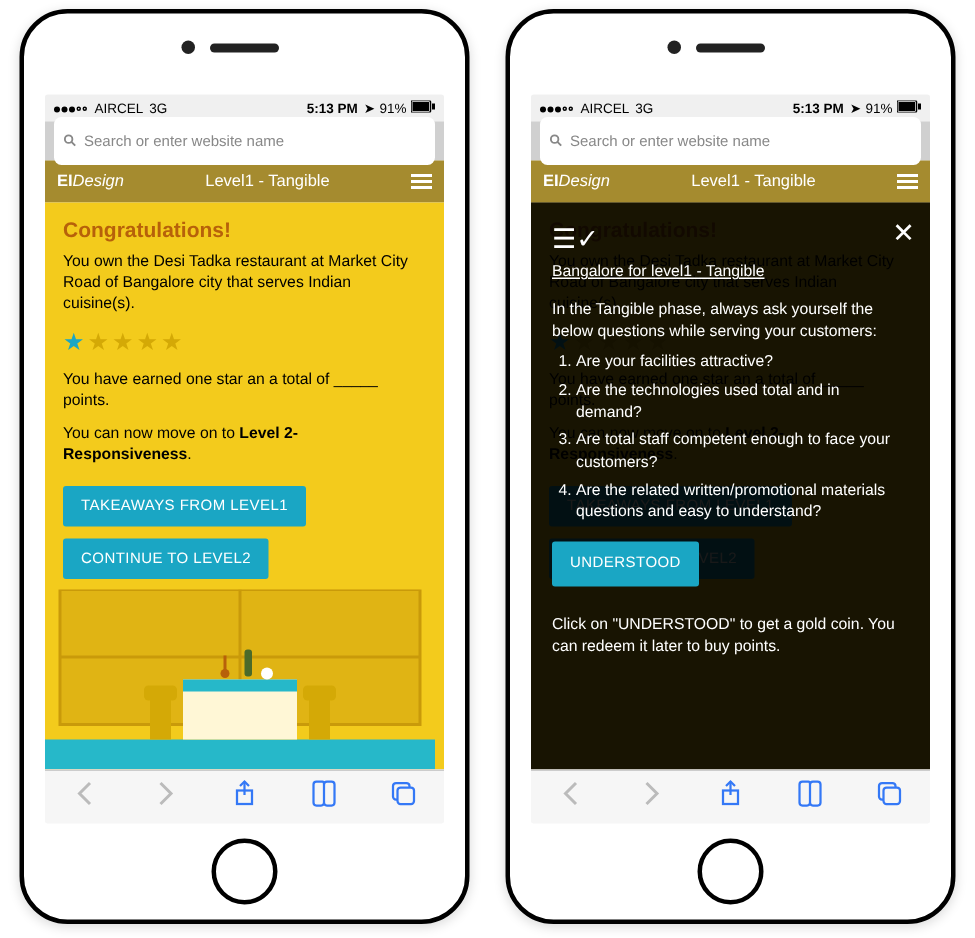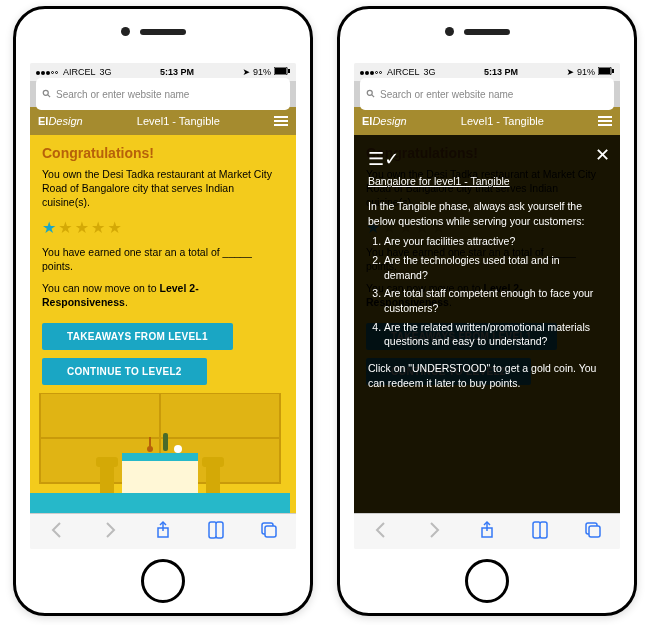--- a/index.html
+++ b/index.html
@@ -9,36 +9,36 @@
     width: 300px; height: 610px; border: 3px solid #000; border-radius: 32px;
     background: #fff; position: relative; box-shadow: 0 2px 8px rgba(0,0,0,0.15);
   }
   .speaker { position: absolute; top: 20px; left: 50%; transform: translateX(-50%); width: 46px; height: 6px; background: #222; border-radius: 3px; }
   .camera { position: absolute; top: 18px; left: 105px; width: 9px; height: 9px; background: #222; border-radius: 50%; }
   .home { position: absolute; bottom: 10px; left: 50%; transform: translateX(-50%); width: 44px; height: 44px; border: 3px solid #000; border-radius: 50%; background: #fff; }
   .screen { position: absolute; top: 54px; left: 14px; right: 14px; bottom: 64px; background: #f7f7f7; overflow: hidden; border-radius: 2px; }
   .statusbar { height: 18px; background: #f0f0f0; font-size: 9px; display: flex; align-items: center; padding: 0 6px; color: #000; gap: 4px; }
   .statusbar .dots span { display:inline-block; width:4px; height:4px; border-radius:50%; background:#000; margin-right:1px; vertical-align: middle; }
   .statusbar .dots span.empty { background:#fff; border:1px solid #000; width:3px; height:3px; }
-  .statusbar .center { flex:1; text-align:center; font-weight:600; }
+  .statusbar .center { flex:1; text-align:right; font-weight:600; }
   .statusbar .right { display:flex; align-items:center; gap:3px; }
   .searchrow { height: 26px; background: #d0d0d0; display:flex; align-items:center; padding: 0 6px; }
   .searchbox { flex:1; background: #fff; border-radius: 5px; height: 32px; display:flex; align-items:center; padding: 0 6px; font-size: 10px; color: #888; gap: 4px; }
   .appbar { height: 28px; background: #a58b2f; display:flex; align-items:center; color:#fff; padding: 0 8px; font-size: 11px; gap: 8px; }
   .appbar .logo { font-style: italic; font-weight:400; }
   .appbar .logo b { font-style: normal; font-weight: 700; }
   .appbar .title { flex:1; text-align:center; }
   .hamburger { display:flex; flex-direction:column; gap:2px; }
   .hamburger span { display:block; width:14px; height:2px; background:#fff; }
   .content { position: absolute; top: 72px; left:0; right:0; bottom: 36px; background: #f3cb1c; padding: 10px 12px; font-size: 10.5px; color: #000; overflow:hidden; }
   .content h2 { color: #b7610a; font-size: 14px; font-weight: 700; margin-bottom: 6px; }
   .content p { margin-bottom: 8px; line-height: 1.35; }
   .stars { color: #1aa6c4; font-size: 16px; letter-spacing: 2px; margin: 4px 0 8px; }
   .stars .off { color: #d4a906; }
-  .btn { display:inline-block; background:#1aa6c4; color:#fff; font-size:10px; font-weight:700; padding: 8px 25px; border-radius:2px; margin-bottom:8px; letter-spacing:.3px; cursor:pointer; }
+  .btn { display:inline-block; background:#1aa6c4; color:#fff; font-size:10px; font-weight:400; padding: 8px 12px; border-radius:2px; margin-bottom:8px; letter-spacing:.3px; cursor:pointer; }
   .scene { position:absolute; left:0; right:0; bottom:0; height:120px; pointer-events:none; }
   .toolbar { position:absolute; bottom:0; left:0; right:0; height:36px; background:#f6f6f6; display:flex; align-items:center; justify-content:space-around; border-top:1px solid #ccc; }
   .toolbar svg { width:20px; height:20px; }
   .overlay { position:absolute; top:72px; left:0; right:0; bottom:36px; background: rgba(0,0,0,0.82); color:#fff; padding: 12px 14px; font-size:10.5px; line-height:1.4; }
   .overlay .close { position:absolute; top:8px; right:10px; font-size:18px; color:#fff; cursor:pointer; }
   .overlay .check { font-size:18px; margin-bottom:2px; display:inline-block; }
   .overlay .otitle { text-decoration: underline; margin-bottom:10px; }
   .overlay ol { margin: 6px 0 12px 16px; }
   .overlay ol li { margin-bottom: 4px; }
   .overlay .btn { background:#1aa6c4; }
@@ -191,20 +191,21 @@
       <span class="close">✕</span>
       <span class="check">☰✓</span>
       <div class="otitle">Bangalore for level1 - Tangible</div>
       <p>In the Tangible phase, always ask yourself the below questions while serving your customers:</p>
       <ol>
         <li>Are your facilities attractive?</li>
         <li>Are the technologies used total and in demand?</li>
         <li>Are total staff  competent enough to face your customers?</li>
         <li>Are the related written/promotional materials questions and easy to understand?</li>
       </ol>
+      <div class="btn">UNDERSTOOD</div>
       <p class="hint">Click on "UNDERSTOOD" to get a gold coin. You can redeem it later to buy points.</p>
     </div>
     <div class="toolbar">
       <span><svg viewBox="0 0 20 20">
               <polyline points="13,3 6,10 13,17" fill="none" stroke="#bbb" stroke-width="2"></polyline>
             </svg></span>
       <span><svg viewBox="0 0 20 20">
               <polyline points="7,3 14,10 7,17" fill="none" stroke="#bbb" stroke-width="2"></polyline>
             </svg></span>
       <span><svg viewBox="0 0 20 20">

